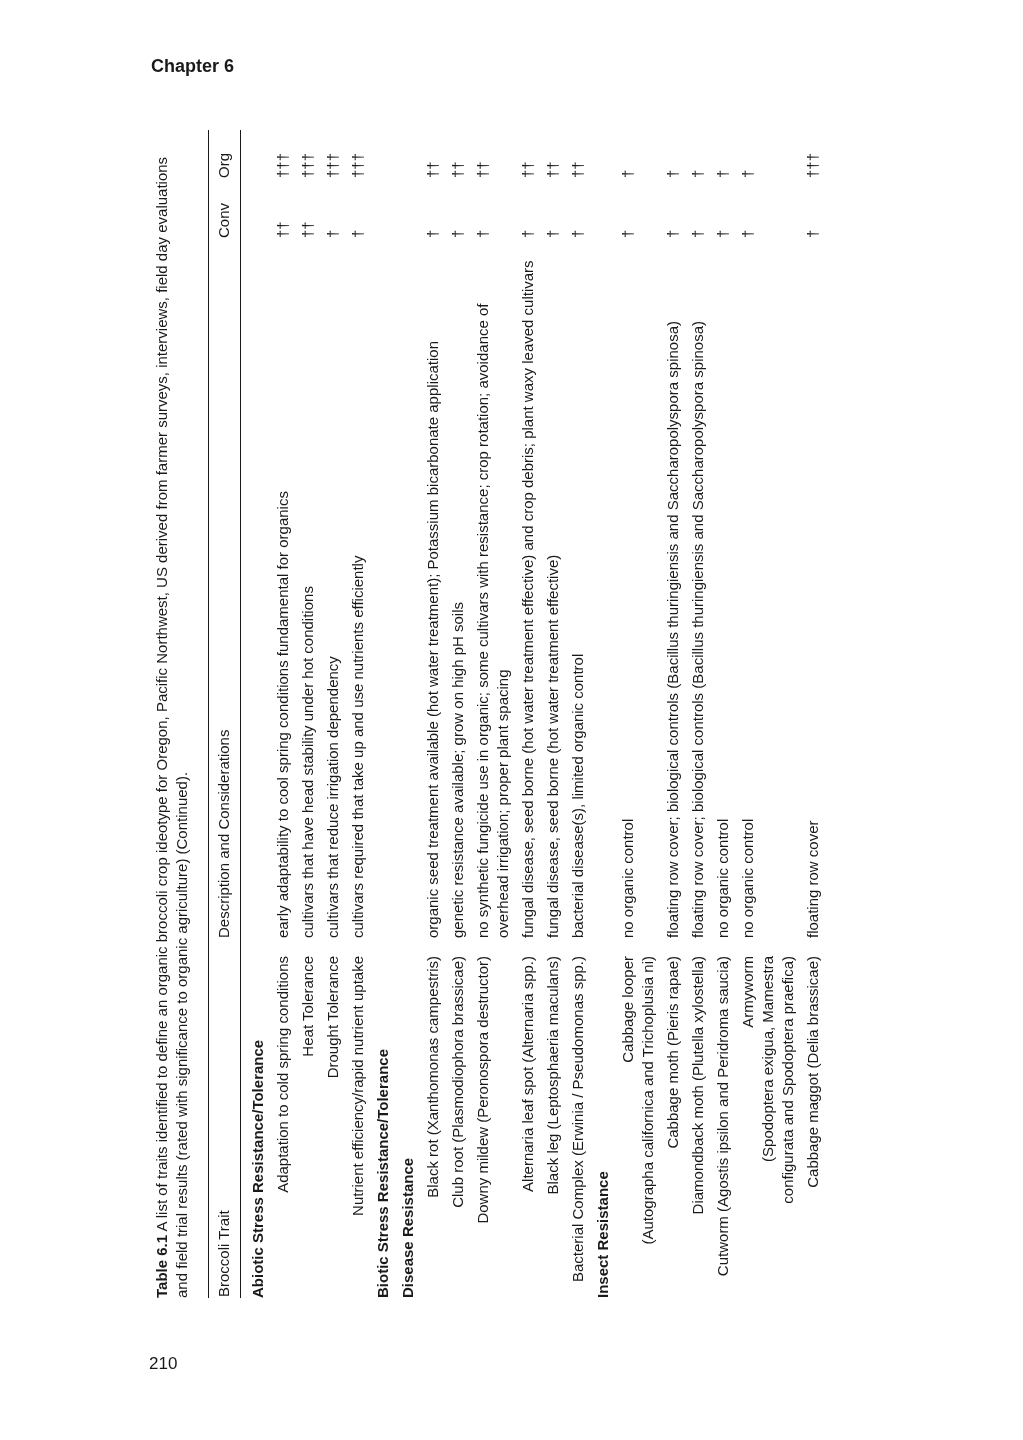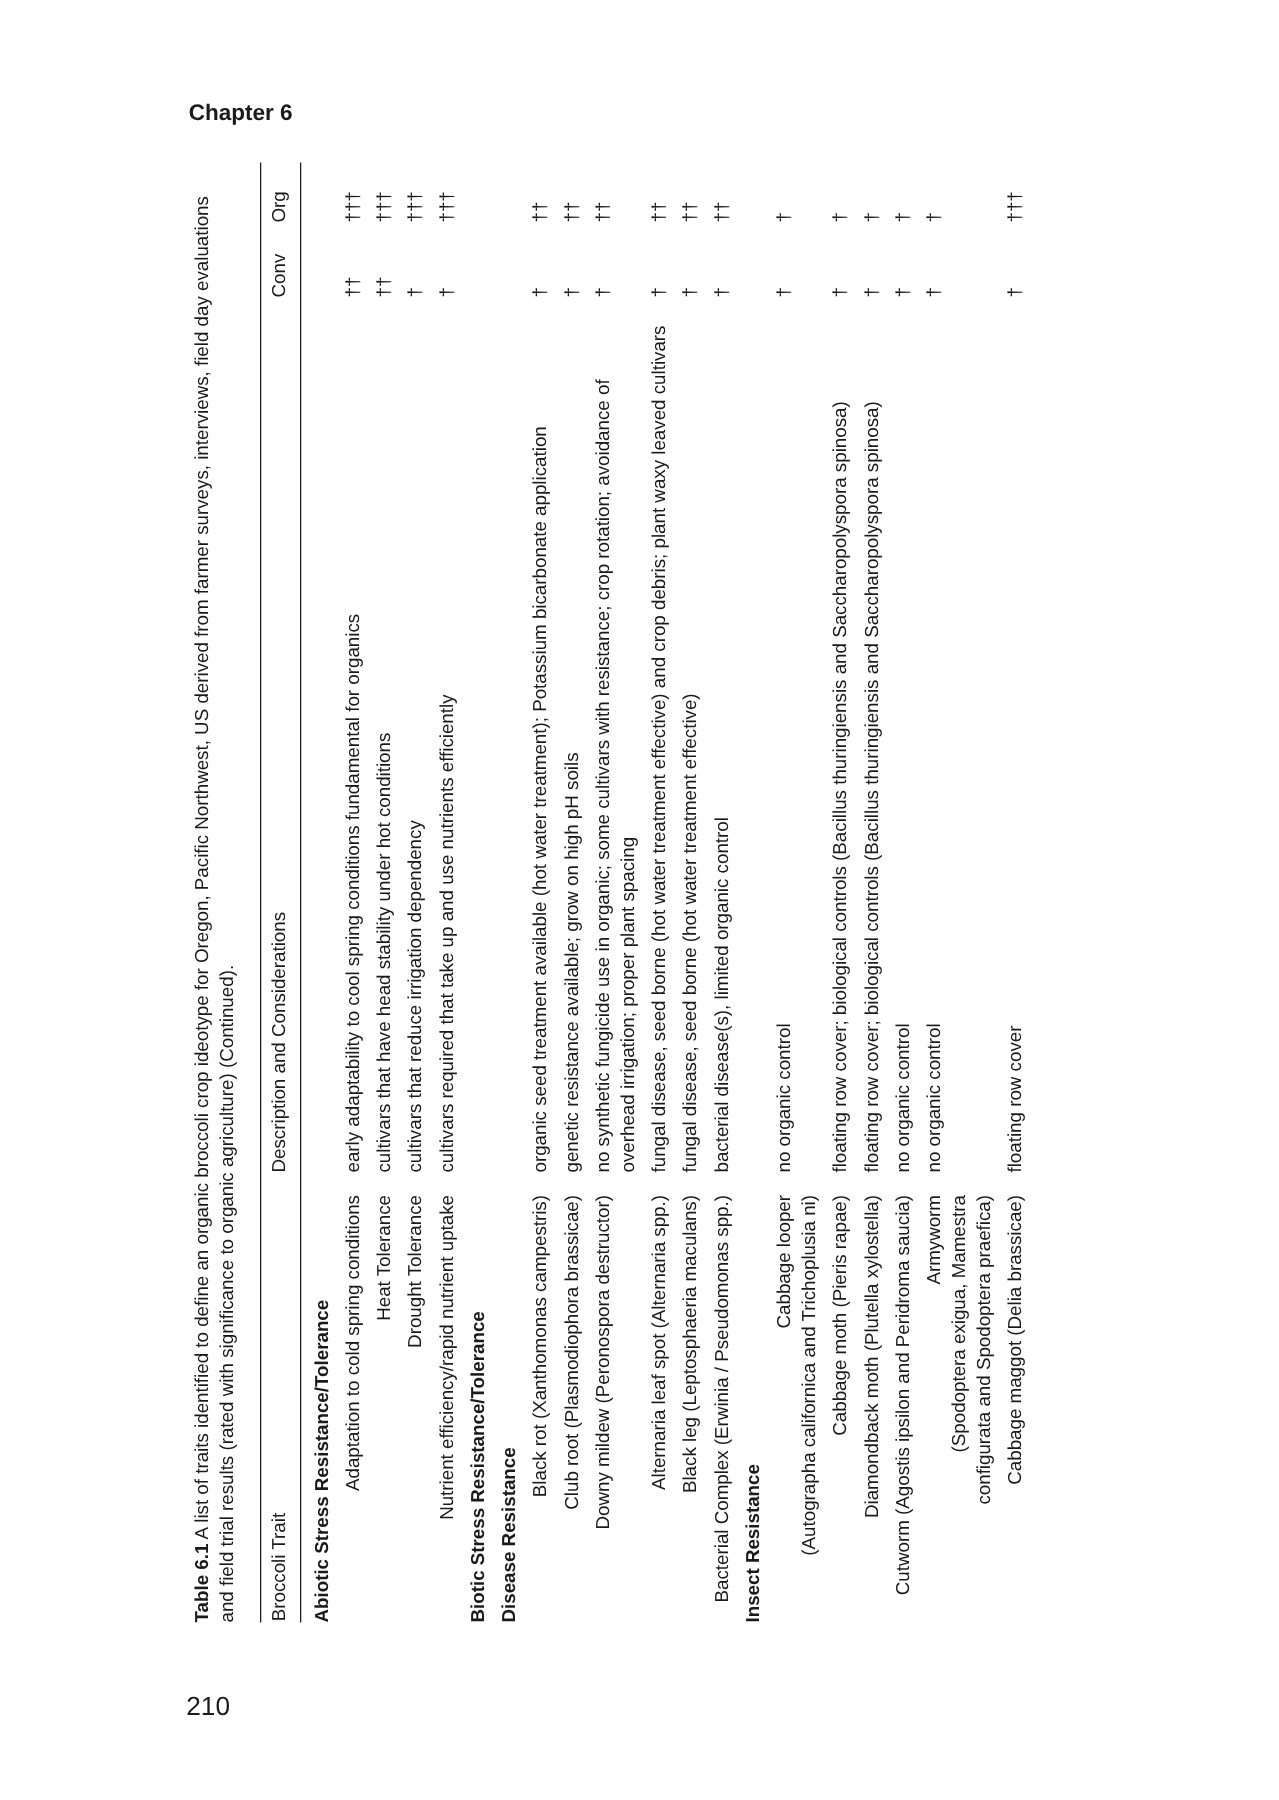--- a/index.html
+++ b/index.html
@@ -6,25 +6,25 @@
   body {
     width: 1023px; height: 1440px;
     background: #ffffff;
     color: #1a1a1a;
     font-family: "Liberation Sans", sans-serif;
     position: relative;
     overflow: hidden;
   }
   .chapter {
     position: absolute; left: 151px; top: 56px;
-    font-size: 18px; font-weight: bold; margin-top: 24px;
+    font-size: 18px; font-weight: bold;
   }
   .pagenum {
     position: absolute; left: 149px; top: 1354px;
-    font-size: 21px;
+    font-size: 17px;
   }
   
   .rotated {
     position: absolute;
     left: 152px; top: 1298px;
     width: 1168px;
     transform: rotate(-90deg);
     transform-origin: 0 0;
     font-size: 15px;
     line-height: 20px;

